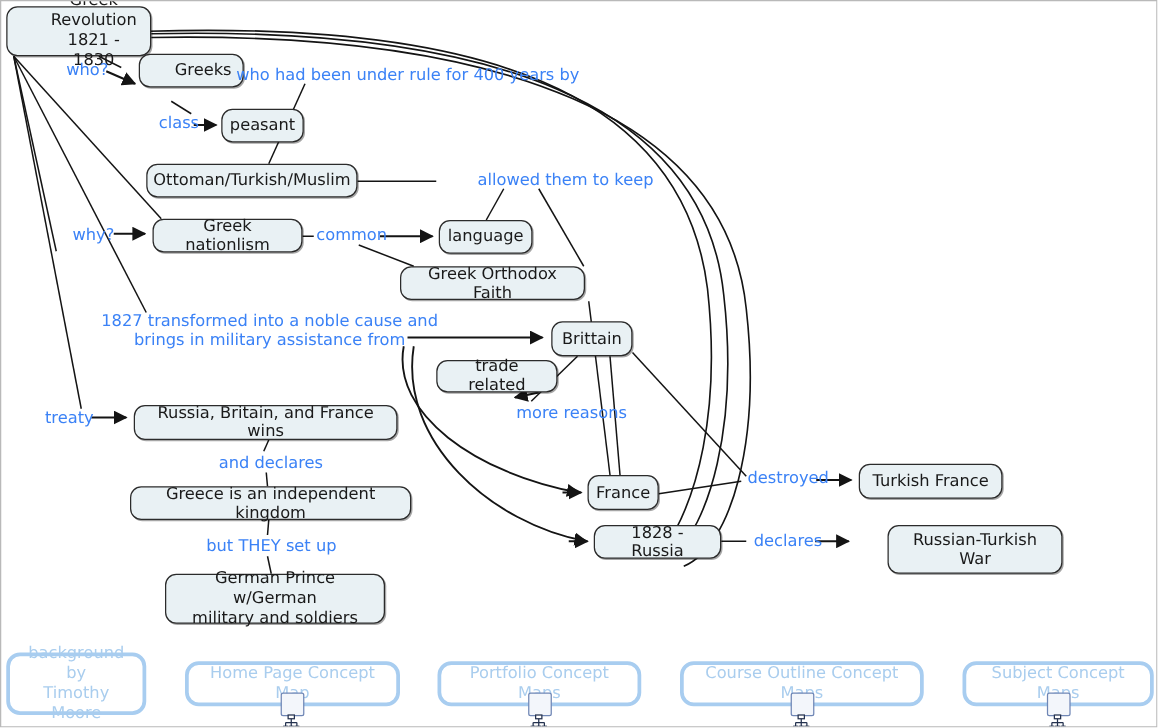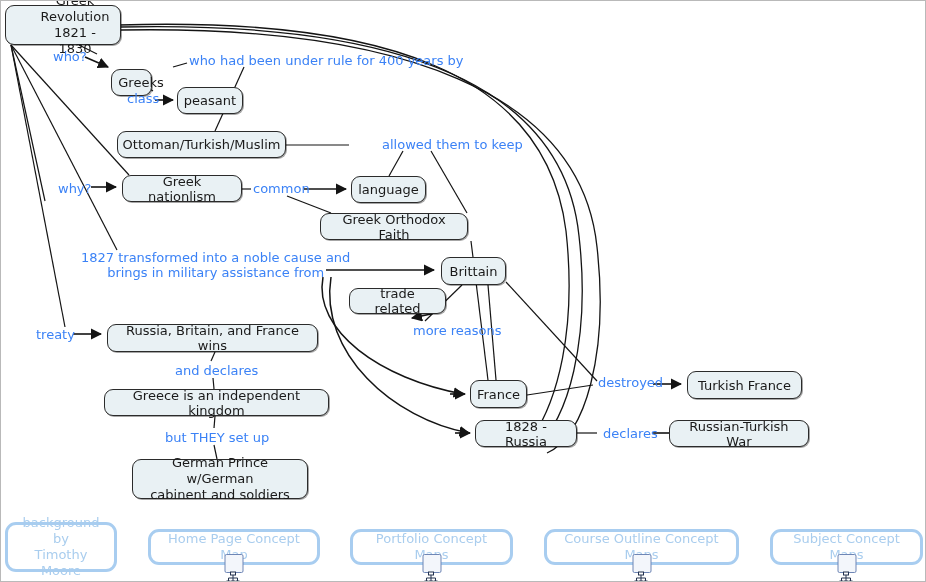--- a/index.html
+++ b/index.html
@@ -156,36 +156,36 @@
       <path d="M 322 276 C 312 330 380 378 462 393" marker-end="url(#arrow)" stroke-width="1.5"></path>
       <path d="M 330 276 C 318 352 392 418 468 432" marker-end="url(#arrow)" stroke-width="1.5"></path>
 
       <path d="M 449 393 L 464 393" marker-end="url(#arrow)" stroke-width="1.6"></path>
       <path d="M 454 432 L 469 432" marker-end="url(#arrow)" stroke-width="1.6"></path>
     </g>
   </svg>
 
   <div class="node two-line" style="left:4px;  top:4px;   width:116px; height:40px;padding-left:33px;">Greek Revolution
 1821 - 1830</div>
-  <div class="node" style="left:110px;top:68px;  width:41px;  height:27px;padding-left:28px;">Greeks</div>
+  <div class="node" style="left:110px;top:42px;  width:84px;  height:27px;padding-left:28px;">Greeks</div>
   <div class="node" style="left:176px;top:86px;  width:66px;  height:27px;">peasant</div>
   <div class="node" style="left:116px;top:130px; width:169px; height:27px;">Ottoman/Turkish/Muslim</div>
   <div class="node" style="left:121px;top:174px; width:120px; height:27px;">Greek nationlism</div>
   <div class="node" style="left:350px;top:175px; width:75px;  height:27px;">language</div>
   <div class="node" style="left:319px;top:212px; width:148px; height:27px;">Greek Orthodox Faith</div>
   <div class="node" style="left:440px;top:256px; width:65px;  height:28px;">Brittain</div>
   <div class="node" style="left:348px;top:287px; width:97px;  height:26px;">trade related</div>
   <div class="node" style="left:106px;top:323px; width:211px; height:28px;">Russia, Britain, and France wins</div>
   <div class="node" style="left:103px;top:388px; width:225px; height:27px;">Greece is an independent kingdom</div>
   <div class="node two-line" style="left:131px;top:458px; width:176px; height:40px;">German Prince w/German
-cabinent and soldiers</div>
+military and soldiers</div>
   <div class="node" style="left:469px;top:379px; width:57px;  height:28px;">France</div>
   <div class="node" style="left:474px;top:419px; width:102px; height:27px;">1828 - Russia</div>
   <div class="node" style="left:686px;top:370px; width:115px; height:28px;">Turkish France</div>
-  <div class="node" style="left:668px;top:419px; width:140px; height:27px;">Russian-Turkish War</div>
+  <div class="node" style="left:709px;top:419px; width:140px; height:39px;">Russian-Turkish War</div>
 
   <div class="linklabel" style="left:52px;  top:48px;">who?</div>
   <div class="linklabel" style="left:126px; top:90px;">class</div>
   <div class="linklabel" style="left:188px; top:52px;">who had been under rule for 400 years by</div>
   <div class="linklabel" style="left:352px; top:136px;margin-left:29px;">allowed them to keep</div>
   <div class="linklabel" style="left:57px;  top:180px;">why?</div>
   <div class="linklabel" style="left:252px; top:180px;">common</div>
   <div class="linklabel" style="left:80px;  top:249px;">1827 transformed into a noble cause and
 brings in military assistance from</div>
   <div class="linklabel" style="left:412px; top:322px;">more reasons</div>

